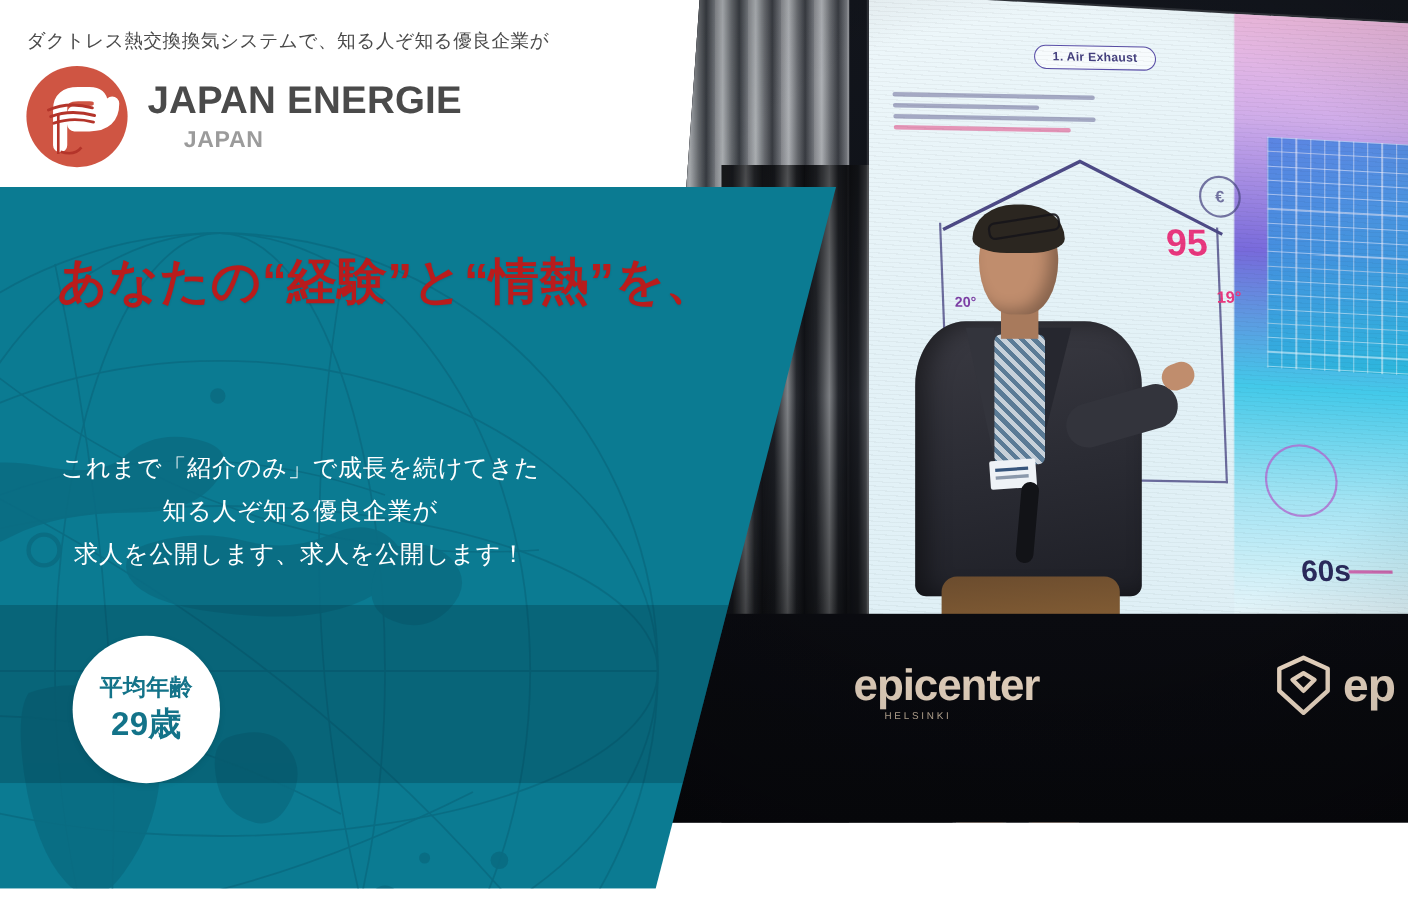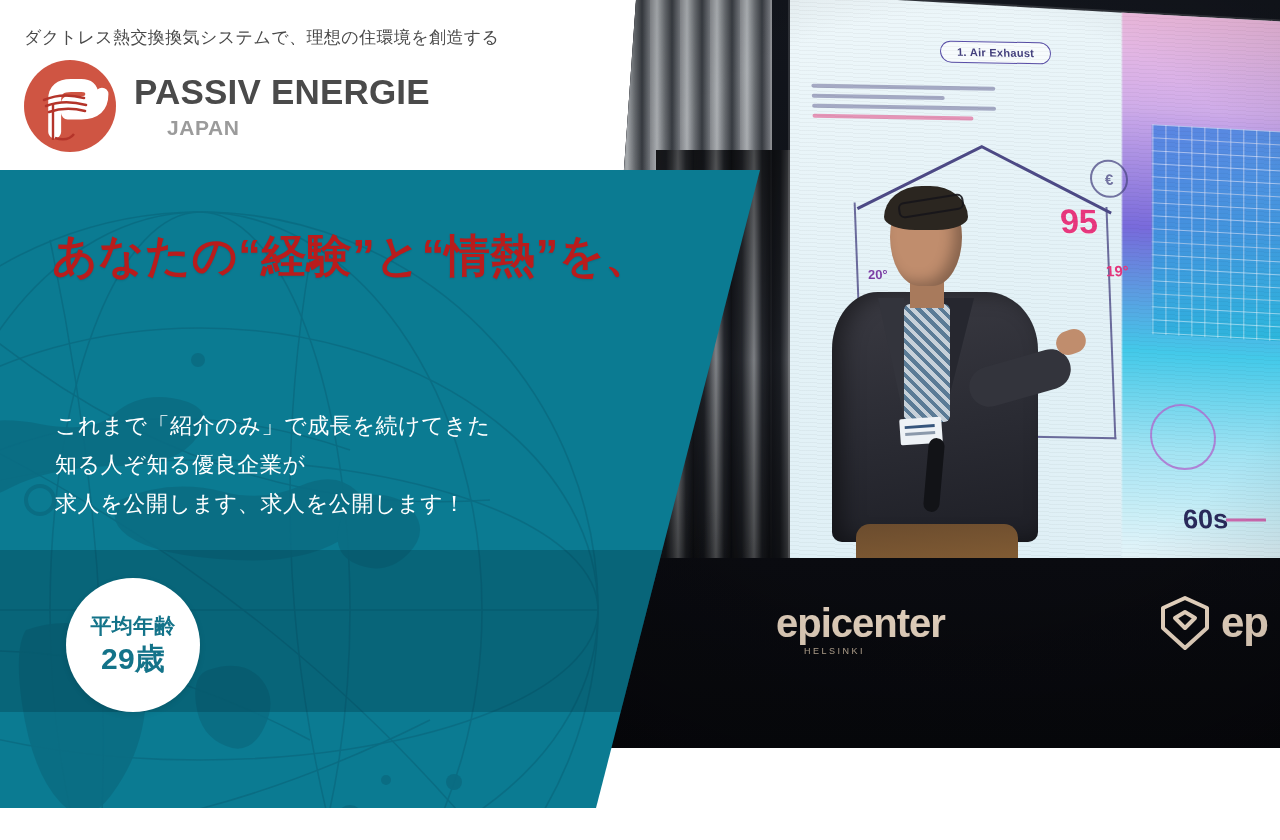--- a/index.html
+++ b/index.html
@@ -579,20 +579,21 @@
   .headline span { display: block; }
 
   .subcopy {
     position: absolute;
     left: 55px;
     top: 406px;
     color: #ffffff;
     font-size: 22px;
     line-height: 1.78;
     letter-spacing: .6px;
+    text-align: center;
   }
   .subcopy span { display: block; }
 
   
   .badges {
     position: absolute;
     left: 66px;
     top: 578px;
     display: flex;
     gap: 16px;
@@ -735,38 +736,38 @@
           <circle cx="596" cy="580" r="5"></circle>
           <circle cx="72" cy="582" r="12" fill="none" stroke="#0a6076" stroke-width="4"></circle>
           <circle cx="408" cy="160" r="7"></circle>
         </g>
       </svg>
     </div>
 
     <div class="teal-dark"></div>
   </div>
 
-  <div class="tagline">ダクトレス熱交換換気システムで、理想の住環境を創造する</div>
+  <div class="tagline">ダクトレス熱交換換気システムで、知る人ぞ知る優良企業が</div>
 
   <div class="brand">
     <div class="brand-logo">
       <svg width="96" height="96" viewBox="0 0 96 96">
         <circle cx="48" cy="48" r="46" fill="#cf5543"></circle>
         <path d="M31 82 L31 44 Q31 28 50 28 L62 28 Q74 28 74 38 Q74 48 61 48 L46 48 L46 60 L62 60 Q86 60 86 38" fill="none" stroke="#ffffff" stroke-width="15" stroke-linecap="round" stroke-linejoin="round" transform="scale(0.86) translate(7,4)"></path>
         <g stroke="#b4342a" stroke-width="2.6" fill="none" stroke-linecap="round">
           <path d="M22 42 Q40 34 62 40"></path>
           <path d="M24 48 Q42 41 64 47"></path>
           <path d="M27 54 Q44 48 63 53"></path>
         </g>
         <path d="M31 82 L31 46" stroke="#b4342a" stroke-width="2.4" fill="none"></path>
         <path d="M33 80 Q46 84 52 76" stroke="#b4342a" stroke-width="2.4" fill="none"></path>
       </svg>
     </div>
     <div class="brand-text">
-      <div class="brand-name">PASSIV ENERGIE</div>
+      <div class="brand-name">JAPAN ENERGIE</div>
       <div class="brand-country">JAPAN</div>
     </div>
   </div>
 
   <div class="headline">
     <span>あなたの“経験”と“情熱”を、</span>
   </div>
 
   <div class="subcopy">
     <span>これまで「紹介のみ」で成長を続けてきた</span>

